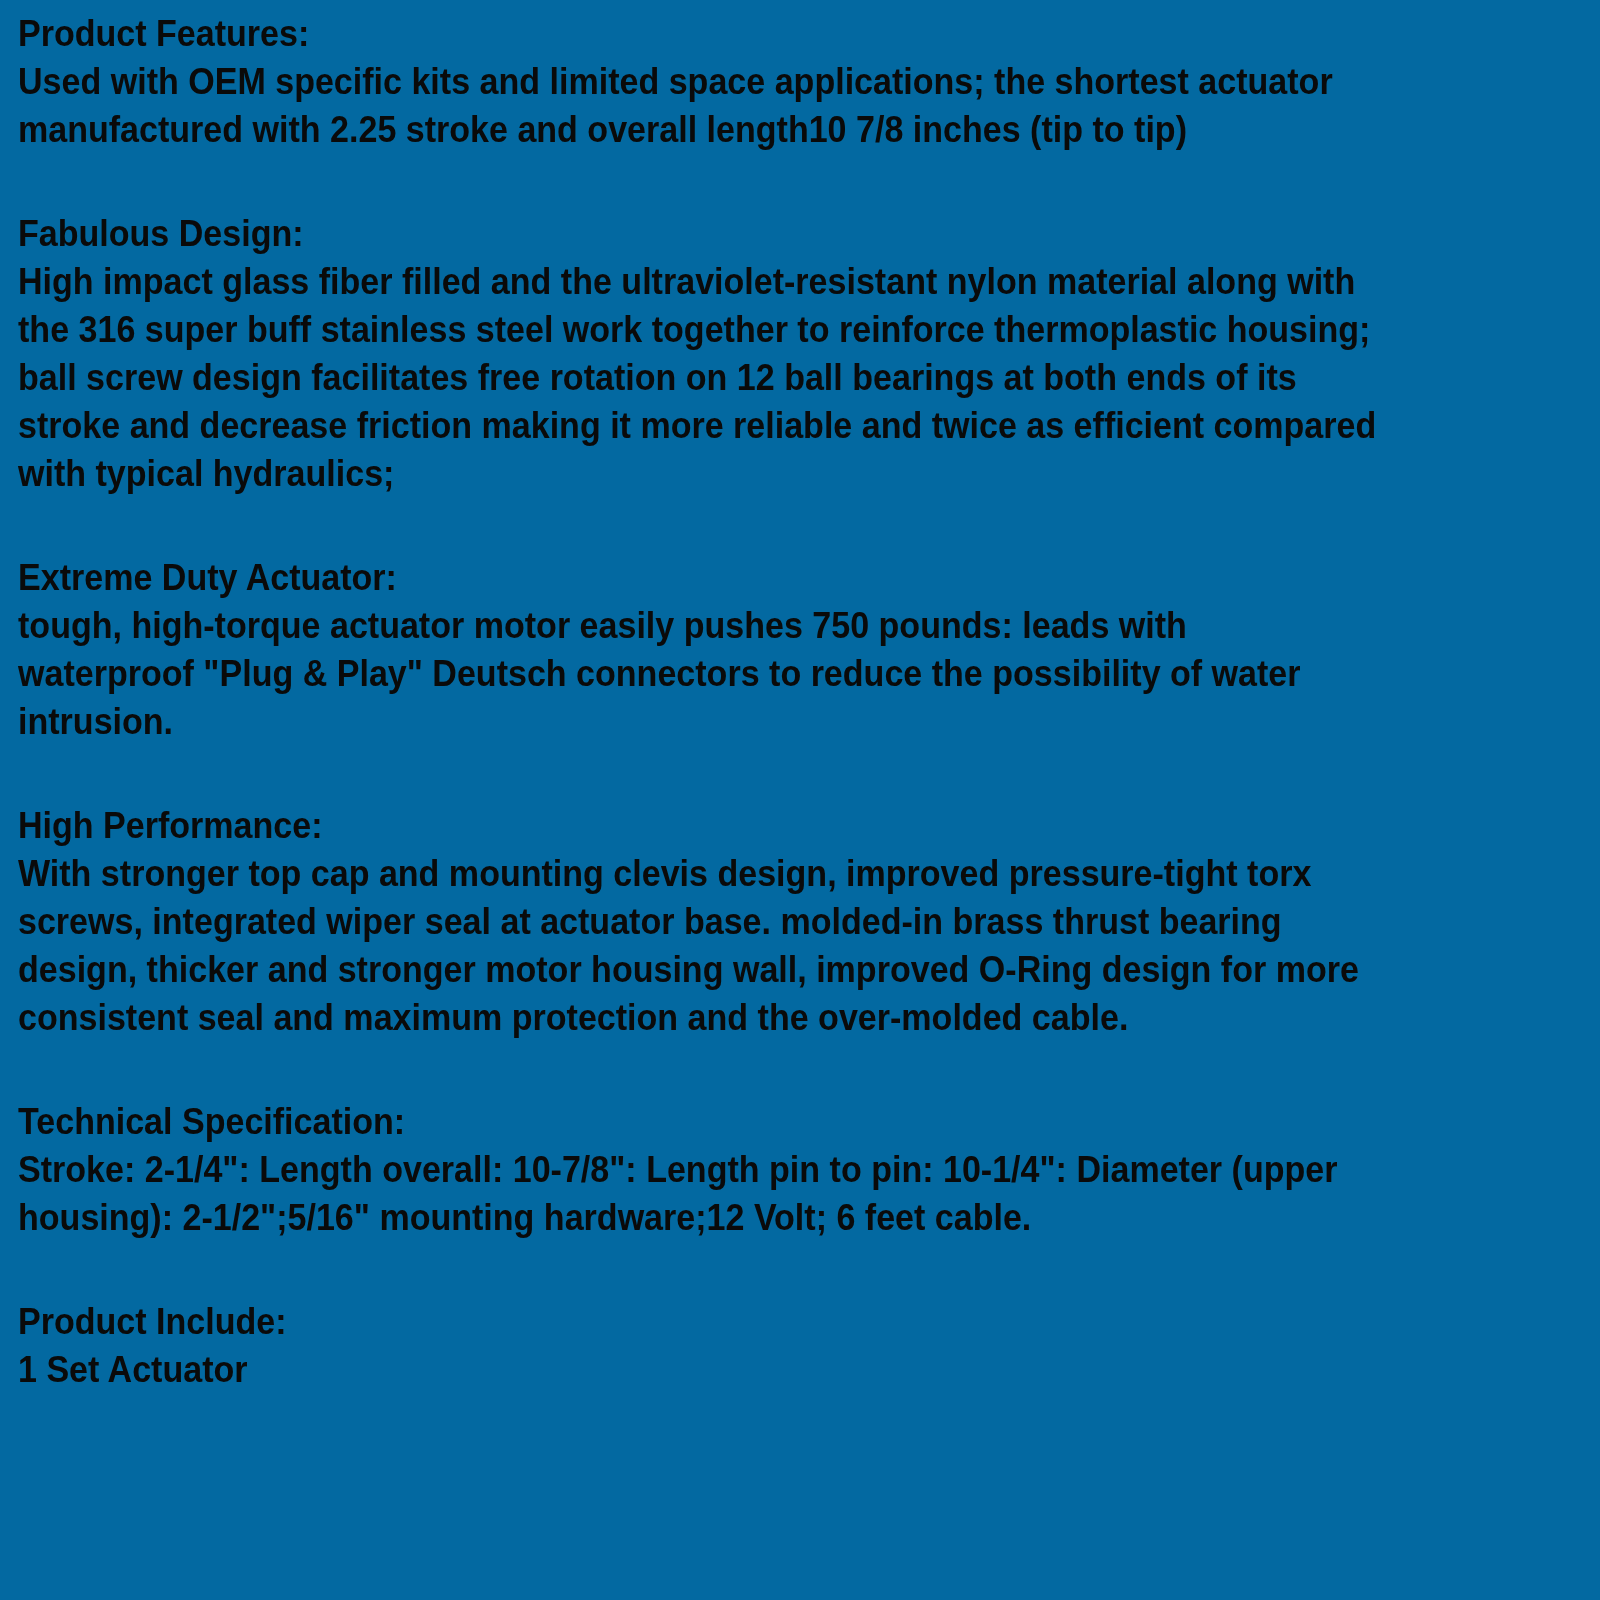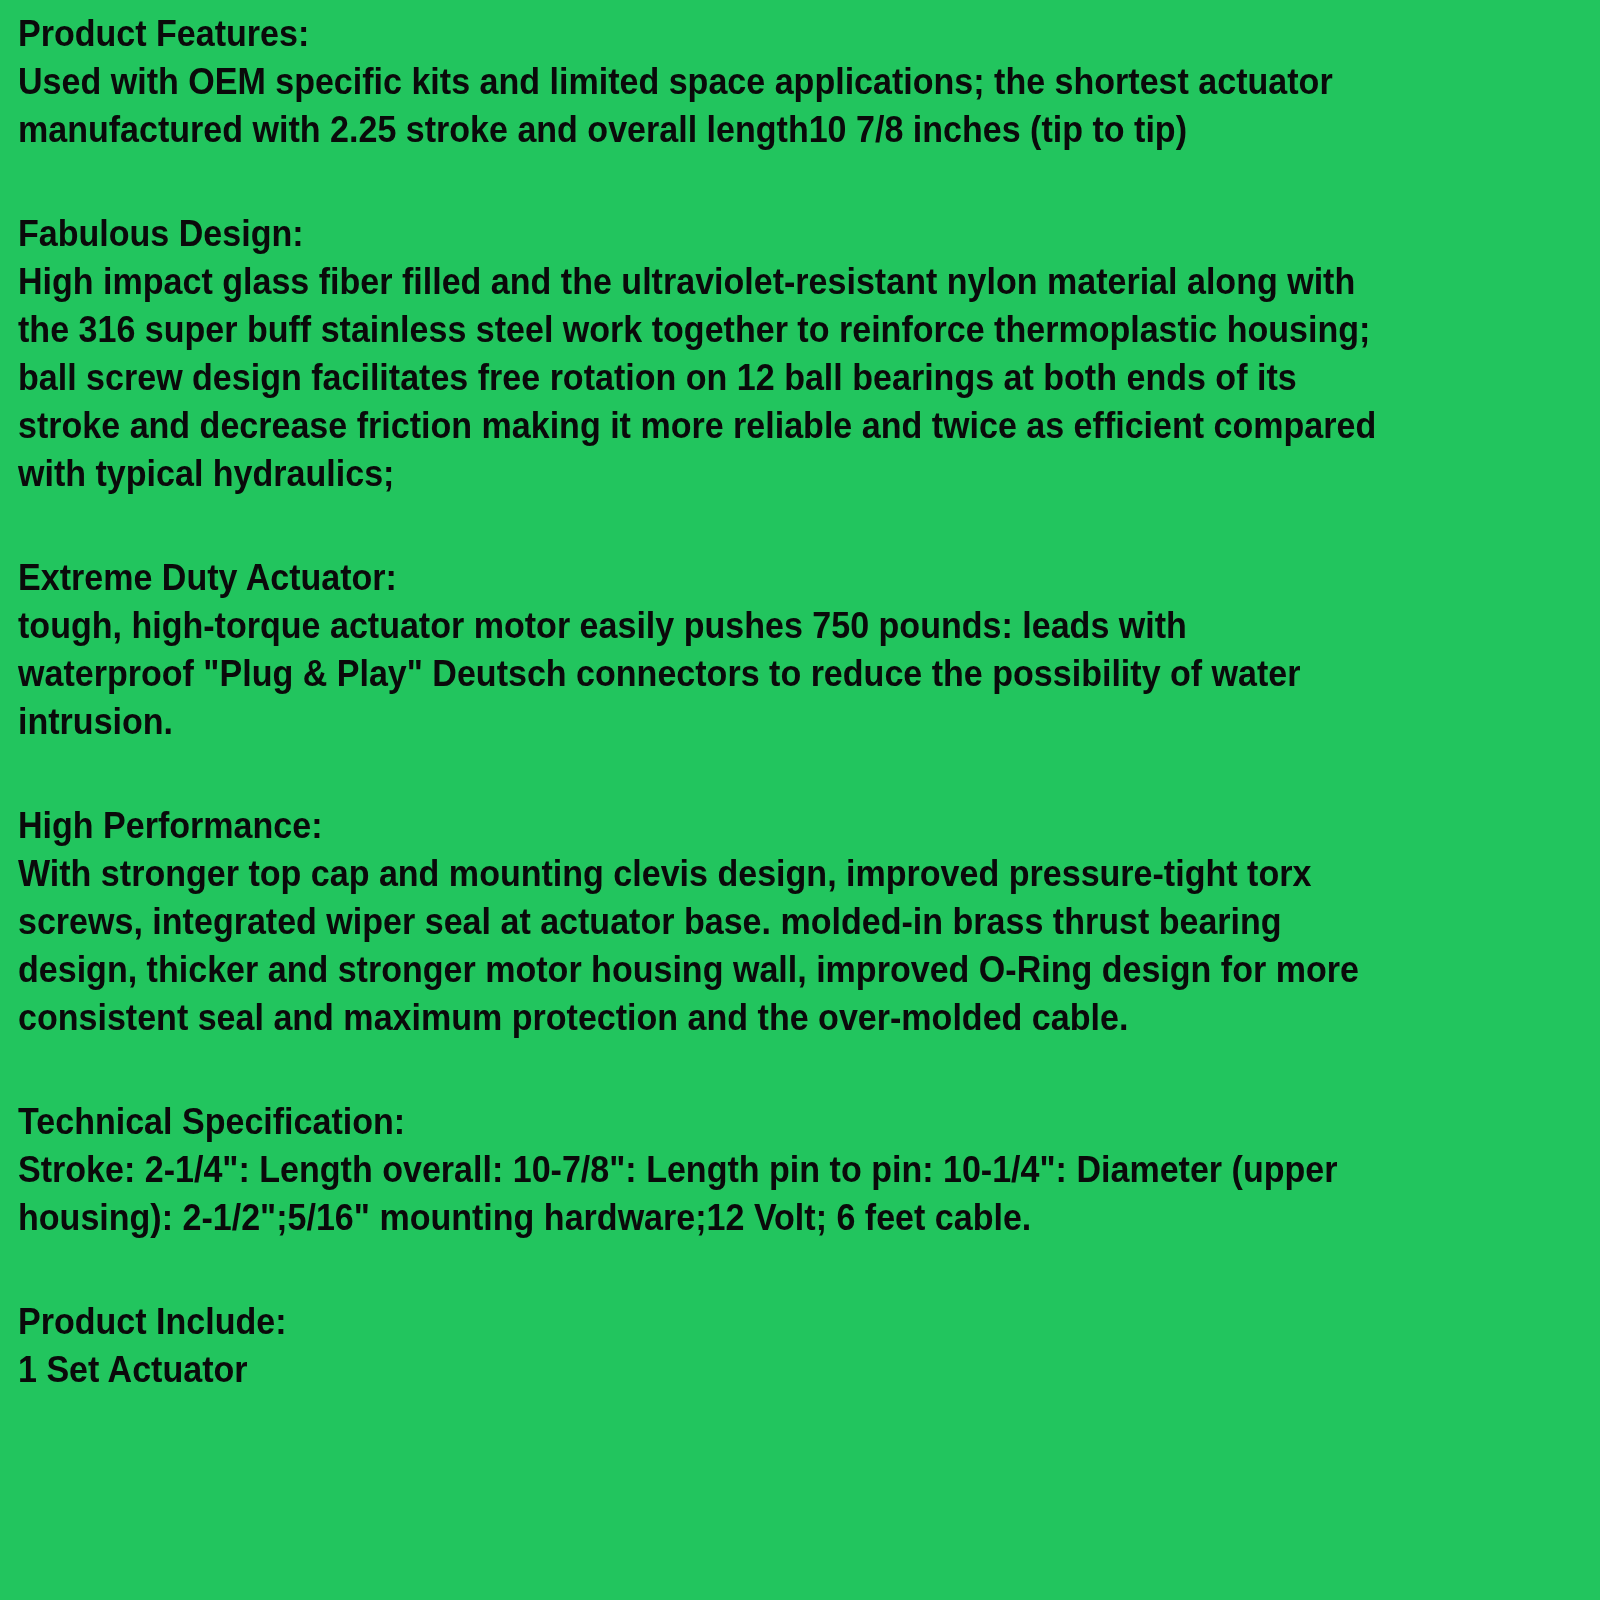--- a/index.html
+++ b/index.html
@@ -9,21 +9,21 @@
   }
   body {
     width: 1600px;
     height: 1600px;
     overflow: hidden;
     font-family: "Liberation Sans", "DejaVu Sans", sans-serif;
   }
   .page {
     width: 1600px;
     height: 1600px;
-    background: #22c55e;
+    background: #0369a1;
     box-sizing: border-box;
     padding: 10px 0 0 18px;
   }
   
   .content {
     transform: scaleX(0.92);
     transform-origin: top left;
     width: 1739px;
     color: #0a0a0a;
     font-size: 37px;

